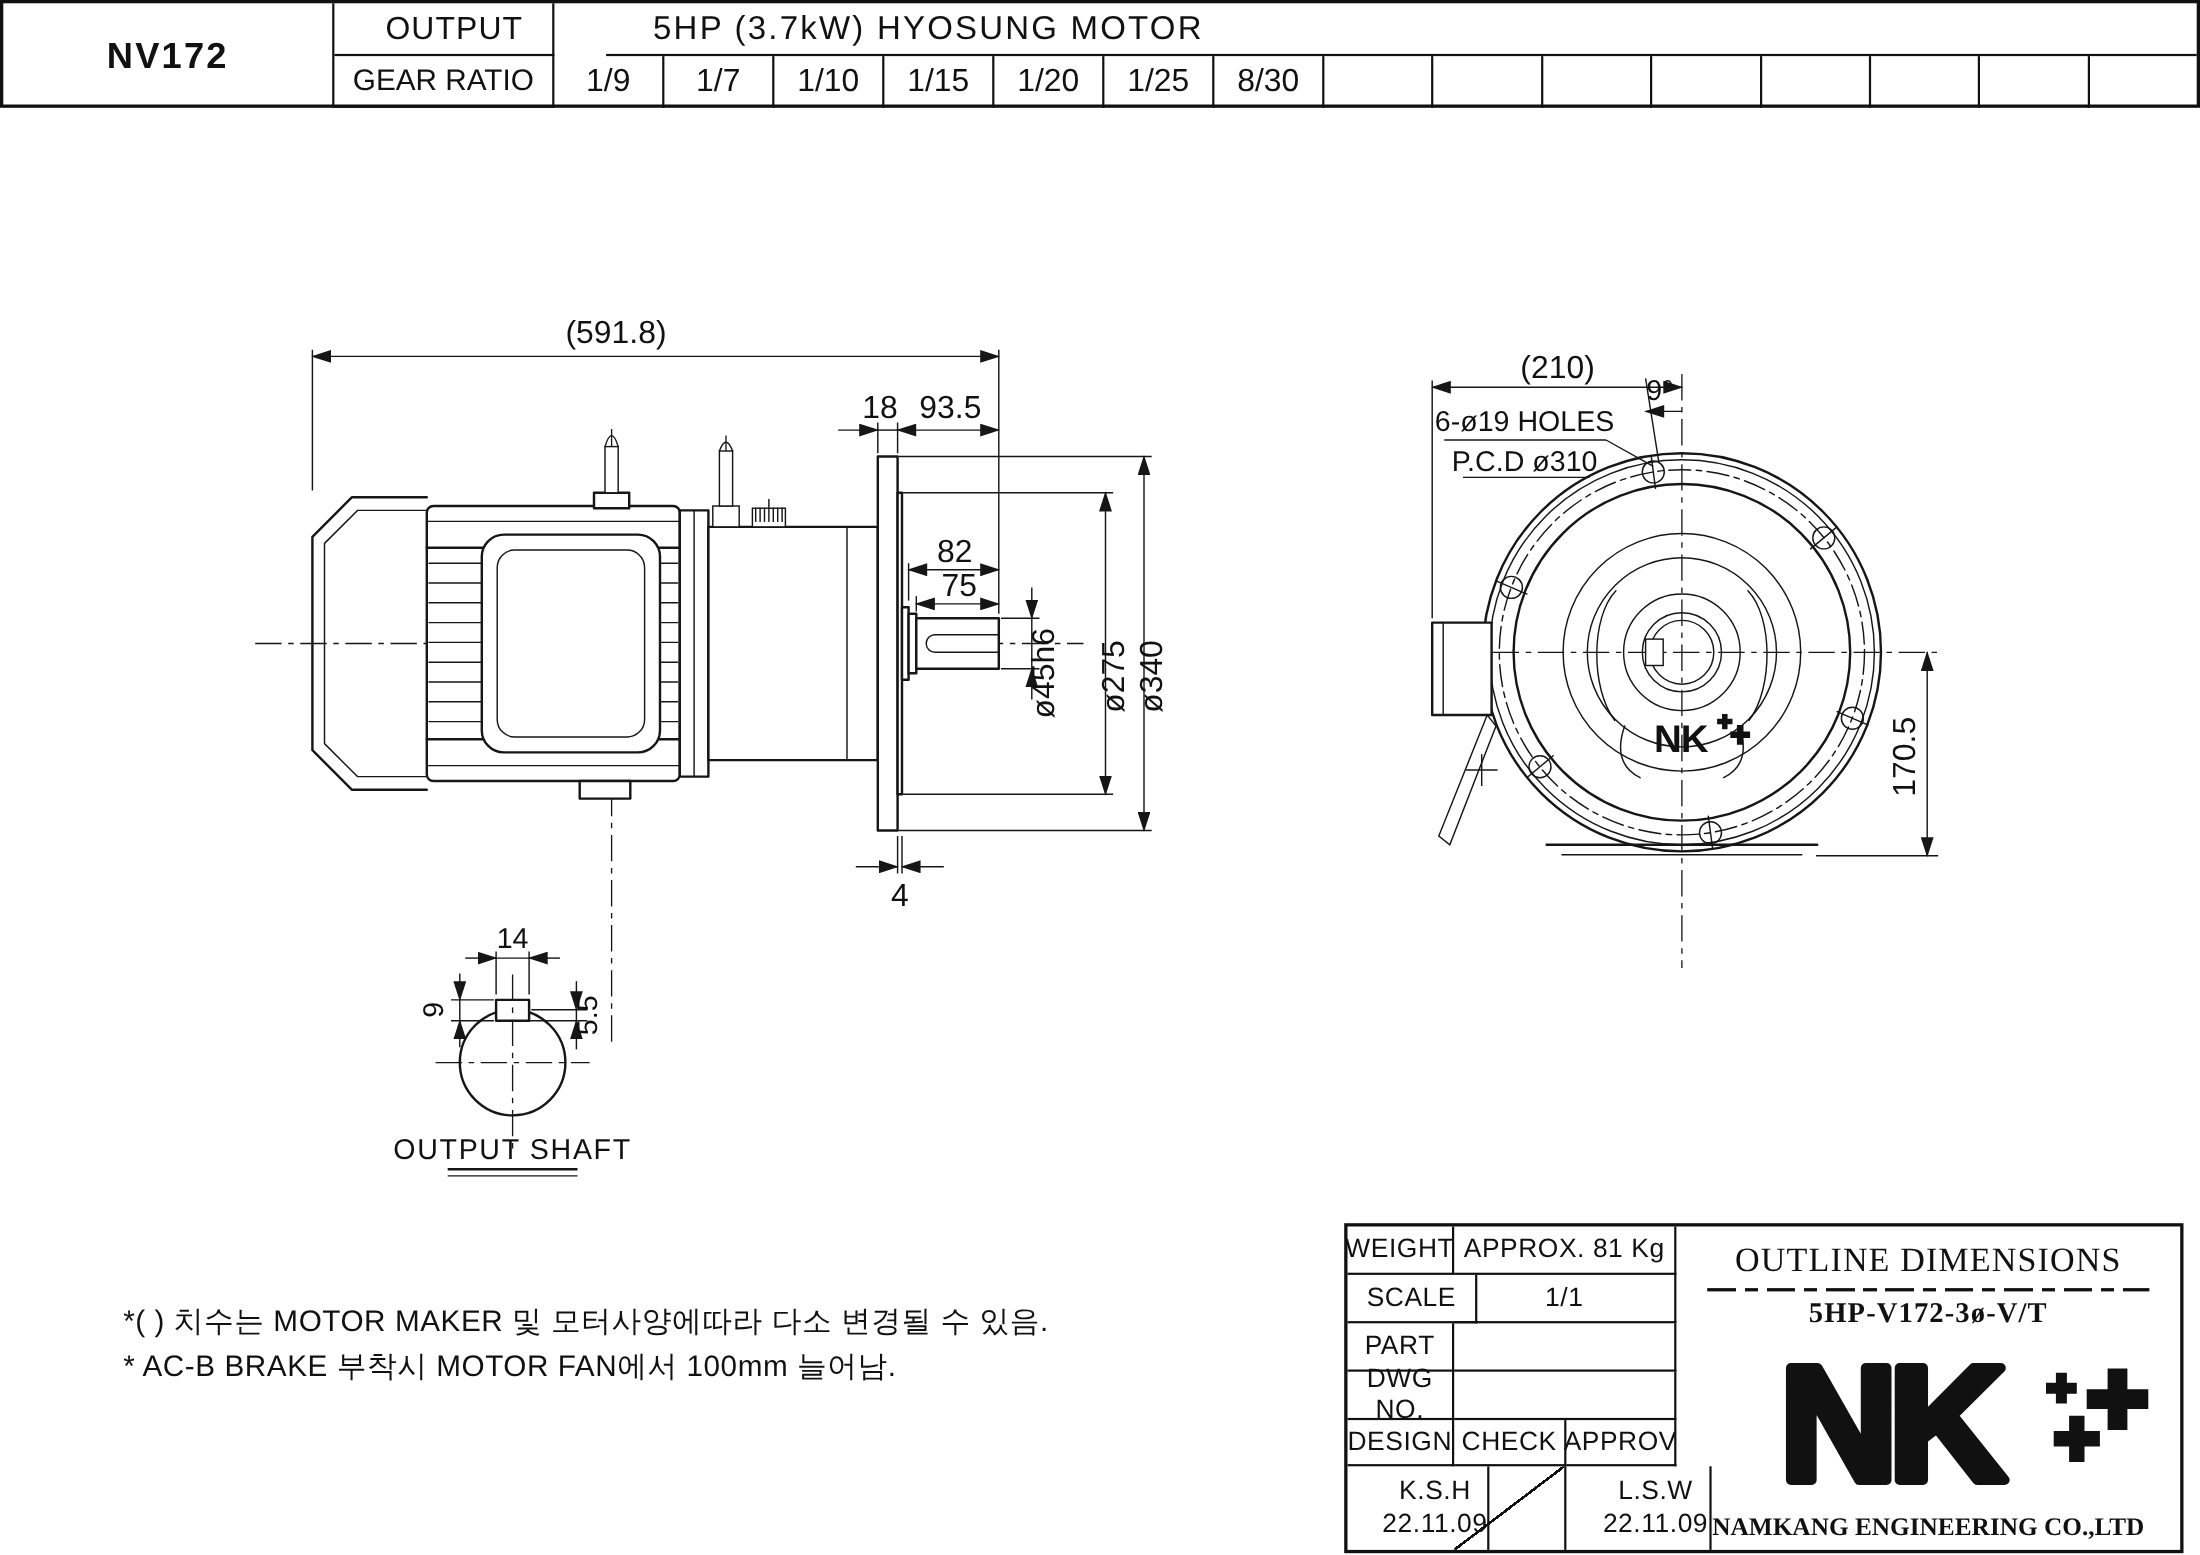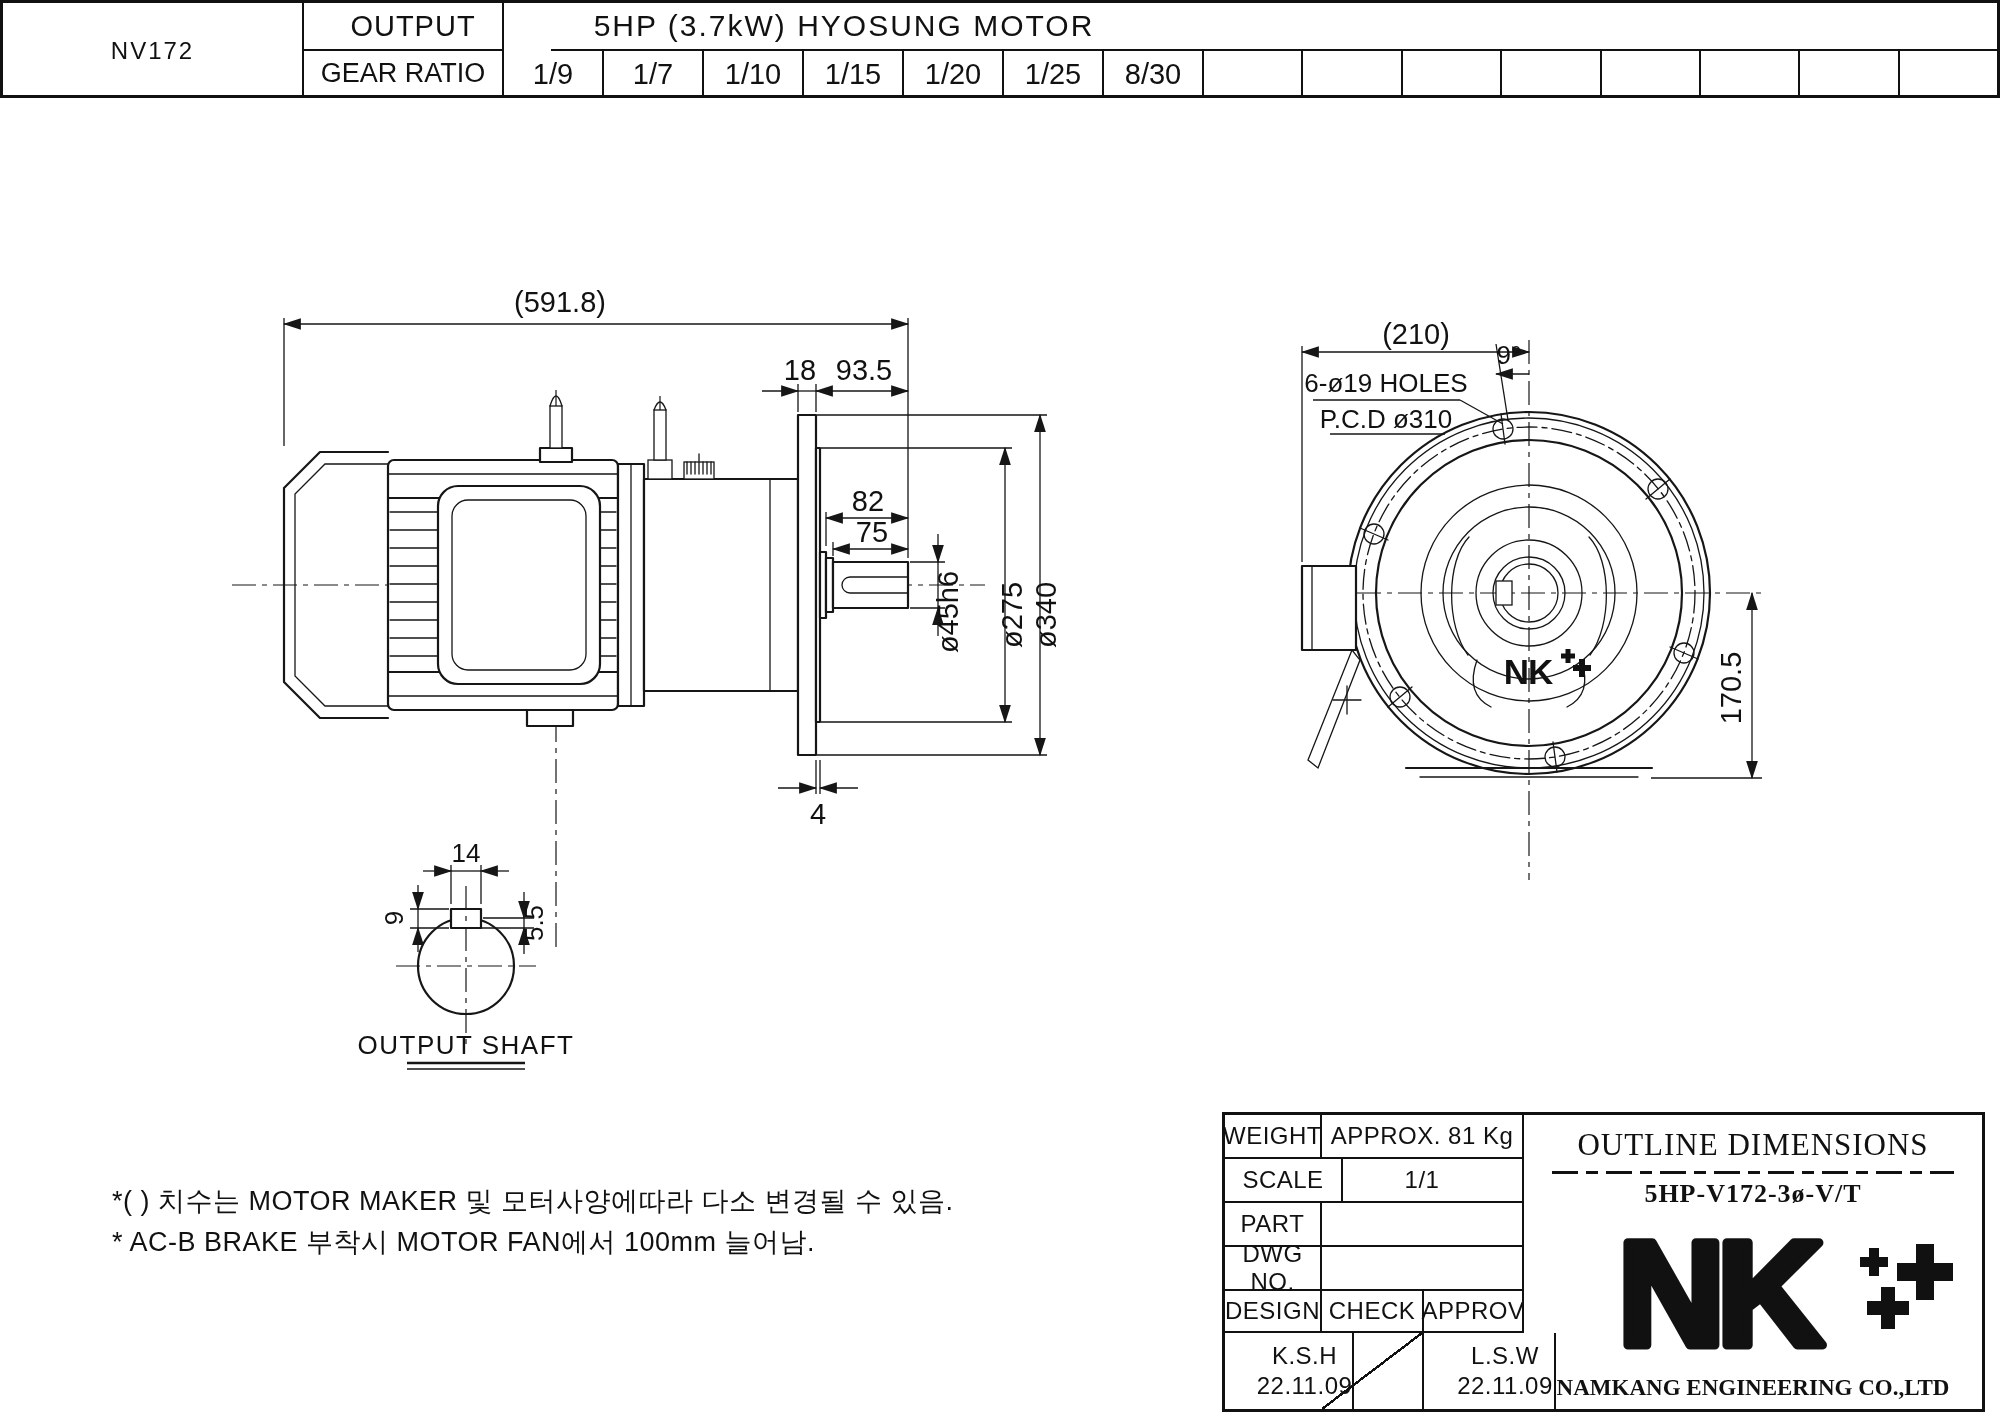--- a/index.html
+++ b/index.html
@@ -5,21 +5,21 @@
   html,body{margin:0;padding:0;background:#ffffff;}
   .sheet{position:relative;width:2000px;height:1414px;background:#fff;overflow:hidden;
          font-family:"Liberation Sans",sans-serif;color:#111;}
   
   .hdr{position:absolute;left:0;top:0;width:2000px;height:98px;display:grid;
        grid-template-columns:301px 200px repeat(7,100px) repeat(8,auto);
        grid-template-rows:48px 47px;border:3px solid #111;box-sizing:border-box;background:#fff;}
   .hc{border-right:2.5px solid #111;border-bottom:2.5px solid #111;display:flex;
       align-items:center;justify-content:center;box-sizing:border-box;overflow:hidden;}
   .hc:nth-last-child(1){border-right:none;}
-  .cell-model{grid-row:1/3;grid-column:1;font-size:24px;letter-spacing:2px;border-bottom:none;}
+  .cell-model{grid-row:1/3;grid-column:1;font-size:33px;letter-spacing:2px;border-bottom:none;font-weight:bold;}
   .cell-output{grid-row:1;grid-column:2;font-size:29px;letter-spacing:1px;padding-left:20px;}
   .cell-value{grid-row:1;grid-column:3/-1;font-size:30px;letter-spacing:2px;border-right:none;
               justify-content:center;padding-right:860px;white-space:nowrap;margin-left:47px;}
   .cell-gr{grid-row:2;grid-column:2;font-size:27px;letter-spacing:0px;}
   .cell-ratio{grid-row:2;font-size:29px;border-bottom:none;}
   
   .draw{position:absolute;left:0;top:0;width:2000px;height:1414px;}
   .ln{stroke:#161616;stroke-width:2.2;fill:none;stroke-linecap:round;stroke-linejoin:round;}
   .lnf{stroke:#161616;stroke-width:2.2;fill:#ffffff;stroke-linejoin:round;}
   .tn{stroke:#161616;stroke-width:1.3;fill:none;stroke-linecap:round;}

